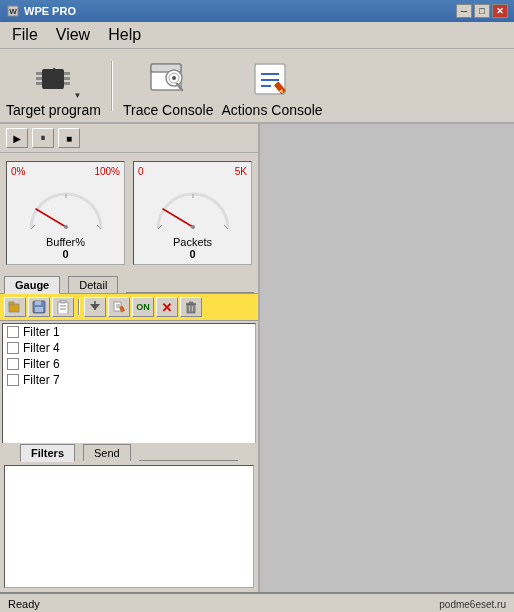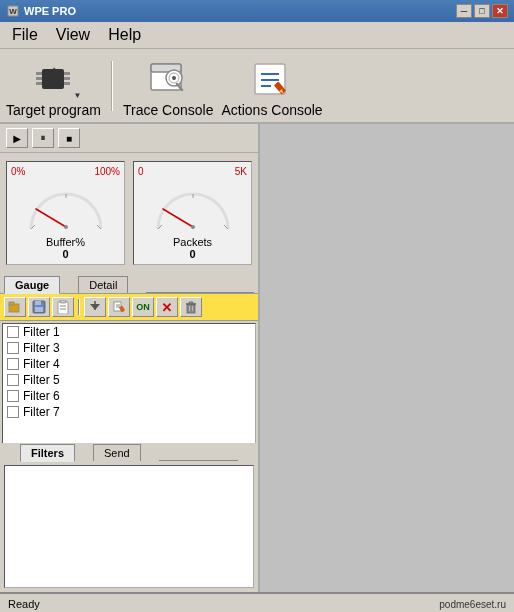--- a/index.html
+++ b/index.html
@@ -189,21 +189,21 @@
       align-items: flex-end;
       margin-top: 2px;
     }
     .tab {
       padding: 2px 10px;
       border: 1px solid #888;
       background: #d4d0c8;
       font-size: 11px;
       cursor: pointer;
       border-bottom: none;
-      margin-right: 18px;
+      margin-right: 8px;
     }
     .tab.active {
       background: #e8e8e8;
       font-weight: bold;
       border-bottom: 1px solid #e8e8e8;
       position: relative;
       bottom: -1px;
     }
     .tab-line {
       flex: 1;
@@ -507,29 +507,21 @@
     </div>
 
     <div class="filter-list-container">
       <div class="filter-list" id="filter-list">
       <div class="filter-item">
             <div class="filter-checkbox"></div>
             <span>Filter 1</span>
           </div>
           <div class="filter-item">
             <div class="filter-checkbox"></div>
-            <span>Filter 3</span>
-          </div>
-          <div class="filter-item">
-            <div class="filter-checkbox"></div>
             <span>Filter 4</span>
-          </div>
-          <div class="filter-item">
-            <div class="filter-checkbox"></div>
-            <span>Filter 5</span>
           </div>
           <div class="filter-item">
             <div class="filter-checkbox"></div>
             <span>Filter 6</span>
           </div>
           <div class="filter-item">
             <div class="filter-checkbox"></div>
             <span>Filter 7</span>
           </div>
         </div>

